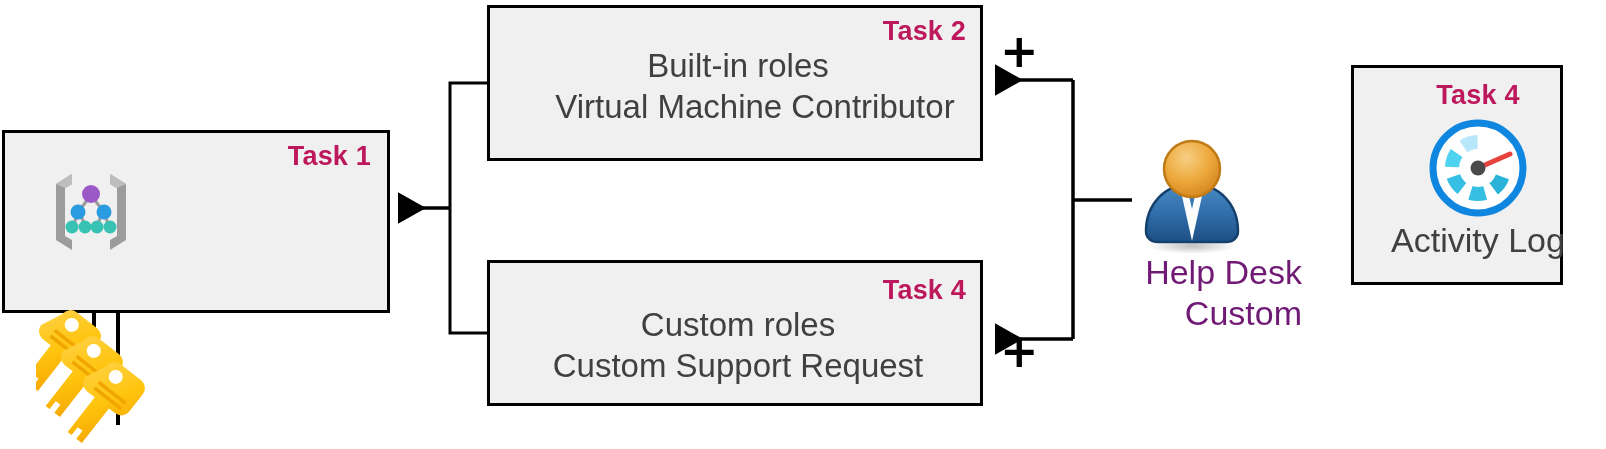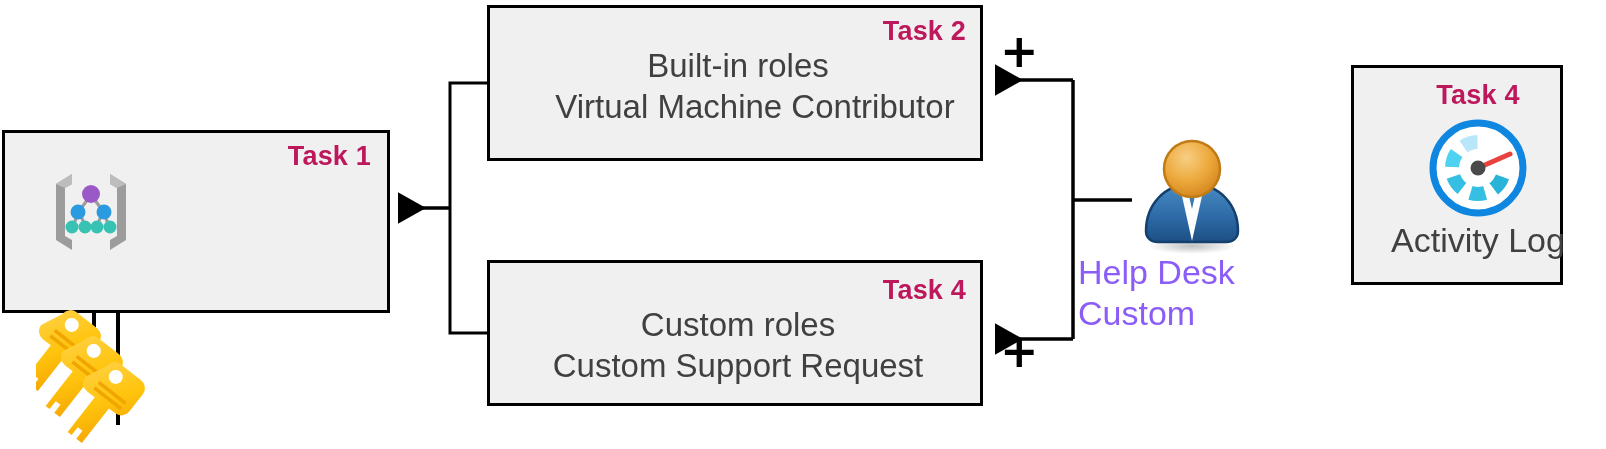--- a/index.html
+++ b/index.html
@@ -67,21 +67,21 @@
     position:absolute;color:#000000;font-weight:bold;
     font-size:46px;line-height:1;font-family:"DejaVu Sans",sans-serif;
   }
   #plus-top{left:1000px;top:28px;}
   #plus-bottom{left:1000px;top:328px;}
 
   
   #user-icon{position:absolute;left:1130px;top:137px;width:120px;height:118px;}
   #user-caption{
     position:absolute;left:1078px;top:252px;width:224px;
-    text-align:left;font-size:34px;line-height:1.2;color:#8b5cf6;
+    text-align:right;font-size:34px;line-height:1.2;color:#701a75;
   }
   #user-caption div{white-space:nowrap;}
 
   
   #keys-icon{position:absolute;left:36px;top:308px;width:126px;height:141px;}
 </style>
 </head>
 <body>
 
 <div id="stage">

